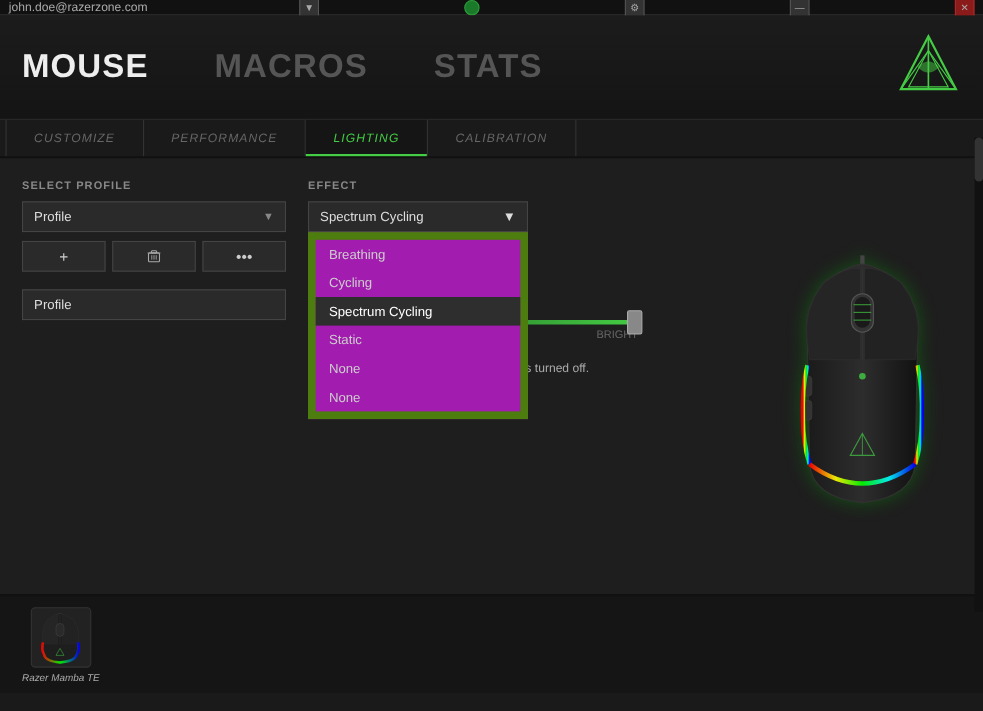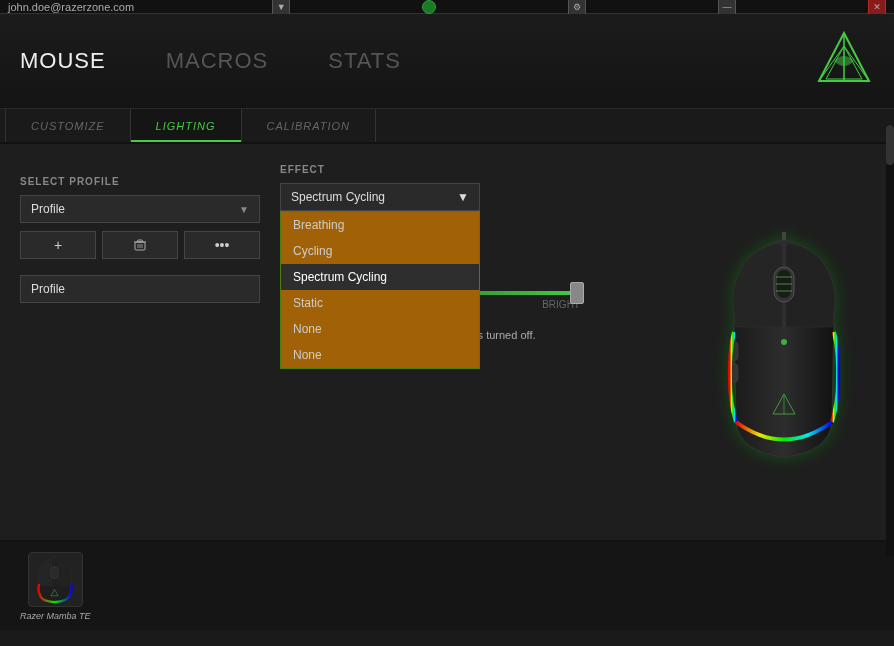--- a/index.html
+++ b/index.html
@@ -62,22 +62,22 @@
       padding: 0 20px;
       border-bottom: 1px solid #2a2a2a;
       position: relative;
     }
     .header-nav {
       display: flex;
       gap: 60px;
       align-items: center;
     }
     .header-nav-item {
-      font-size: 22px;
-      font-weight: normal;
+      font-size: 30px;
+      font-weight: bold;
       color: #555;
       cursor: pointer;
       letter-spacing: 1px;
       text-transform: uppercase;
     }
     .header-nav-item.active {
       color: #eee;
     }
     .razer-logo {
       position: absolute;
@@ -134,21 +134,20 @@
       height: calc(646px - 30px - 95px - 35px - 90px);
       padding: 20px;
       gap: 20px;
       background: #1e1e1e;
     }
 
     
     .left-panel {
       width: 240px;
       flex-shrink: 0;
-      margin-top: 12px;
     }
     .section-label {
       font-size: 10px;
       color: #888;
       letter-spacing: 1px;
       text-transform: uppercase;
       margin-bottom: 8px;
       font-weight: bold;
     }
     .profile-dropdown {
@@ -248,22 +247,22 @@
       display: flex;
       align-items: center;
       justify-content: space-between;
       cursor: pointer;
     }
     .effect-dropdown-menu {
       position: absolute;
       top: 100%;
       left: 0;
       width: 200px;
-      background: #a16207;
-      border: 1px solid #4d7c0f;
+      background: #a21caf;
+      border: 7px solid #4d7c0f;
       z-index: 100;
     }
     .effect-menu-item {
       padding: 6px 12px;
       font-size: 12px;
       color: #ccc;
       cursor: pointer;
     }
     .effect-menu-item.selected {
       color: #fff;
@@ -444,20 +443,21 @@
       <line x1="5" y1="50" x2="30" y2="15" stroke="#44cc44" stroke-width="1"></line>
       <line x1="55" y1="50" x2="30" y2="15" stroke="#44cc44" stroke-width="1"></line>
 
       <path d="M20,30 Q30,20 40,30 Q30,40 20,30Z" fill="#44cc44" opacity="0.5"></path>
     </svg>
   </div>
 </div>
 
 <div class="sub-nav">
   <div class="sub-nav-item">CUSTOMIZE</div>
+  <div class="sub-nav-item">PERFORMANCE</div>
   <div class="sub-nav-item active">LIGHTING</div>
   <div class="sub-nav-item">CALIBRATION</div>
 </div>
 
 <div class="main-content">
 
   <div class="left-panel">
     <div class="section-label">SELECT PROFILE</div>
     <div class="profile-dropdown">
       <span>Profile</span>

